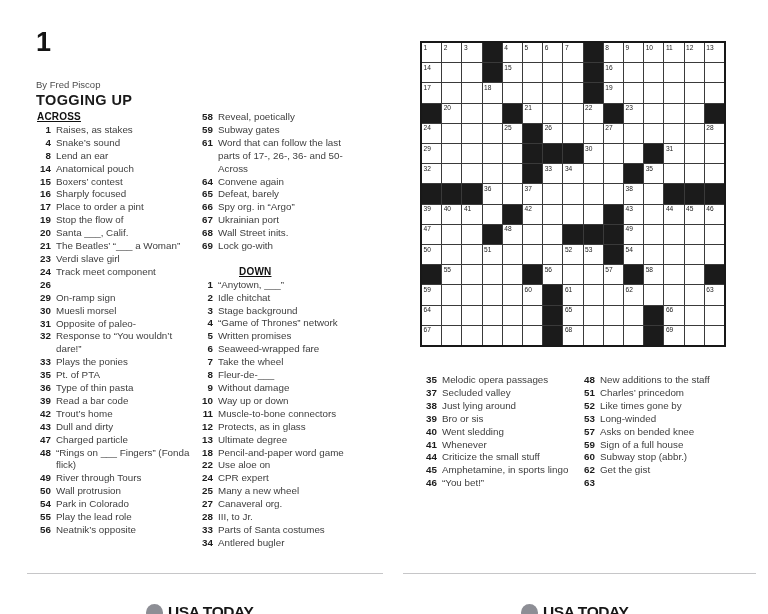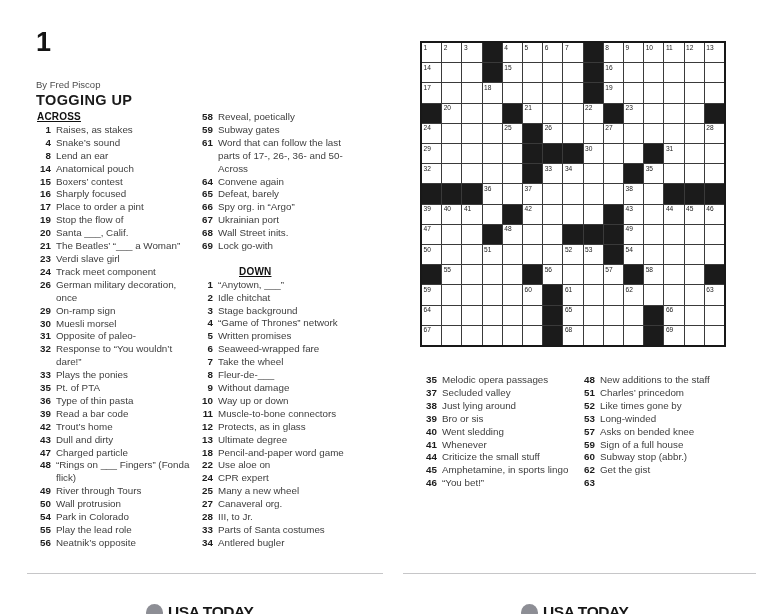--- a/index.html
+++ b/index.html
@@ -98,21 +98,20 @@
     <div class="clue">
       <span class="clue-num">23</span>
       <span class="clue-txt">Verdi slave girl</span>
     </div>
     <div class="clue">
       <span class="clue-num">24</span>
       <span class="clue-txt">Track meet component</span>
     </div>
     <div class="clue">
       <span class="clue-num">26</span>
-      <span class="clue-txt">German military decoration, once</span>
     </div>
     <div class="clue">
       <span class="clue-num">29</span>
       <span class="clue-txt">On-ramp sign</span>
     </div>
     <div class="clue">
       <span class="clue-num">30</span>
       <span class="clue-txt">Muesli morsel</span>
     </div>
     <div class="clue">

